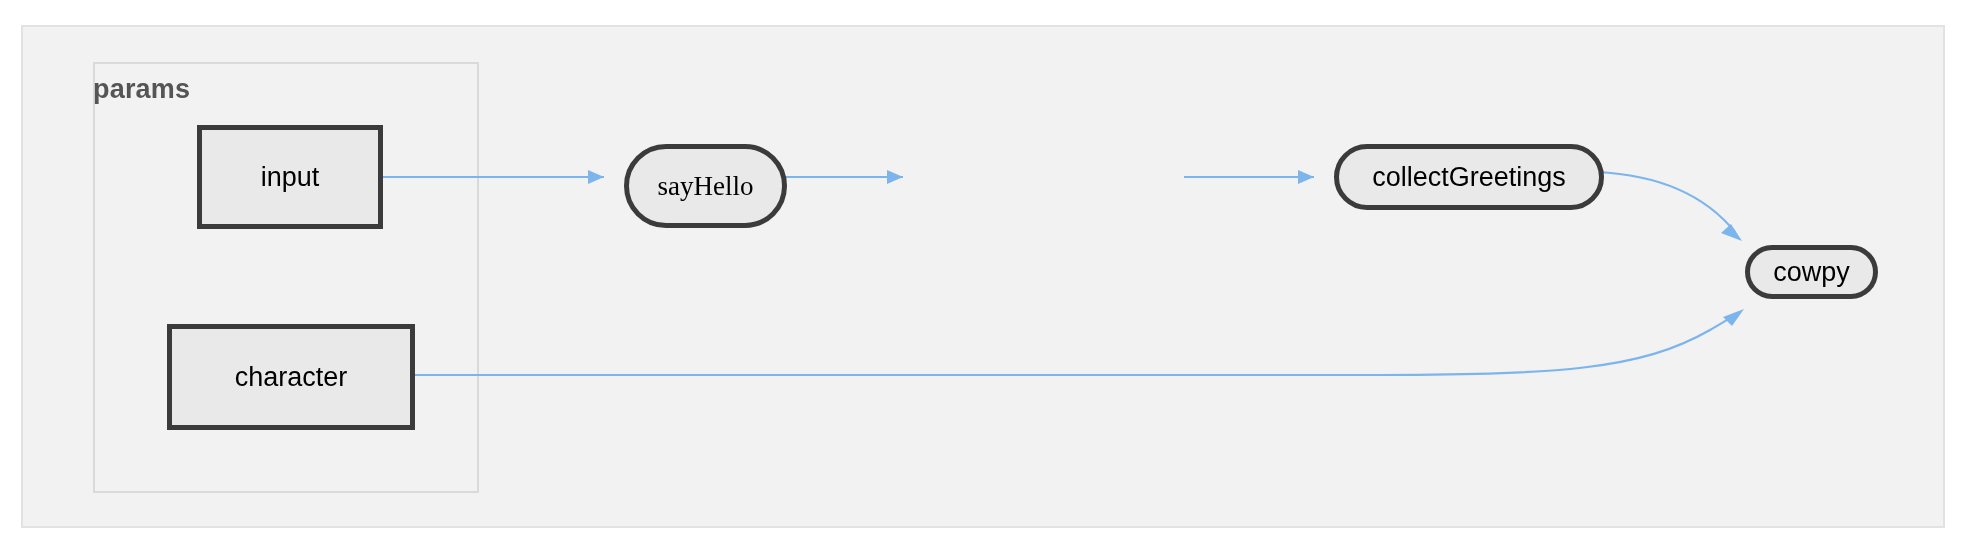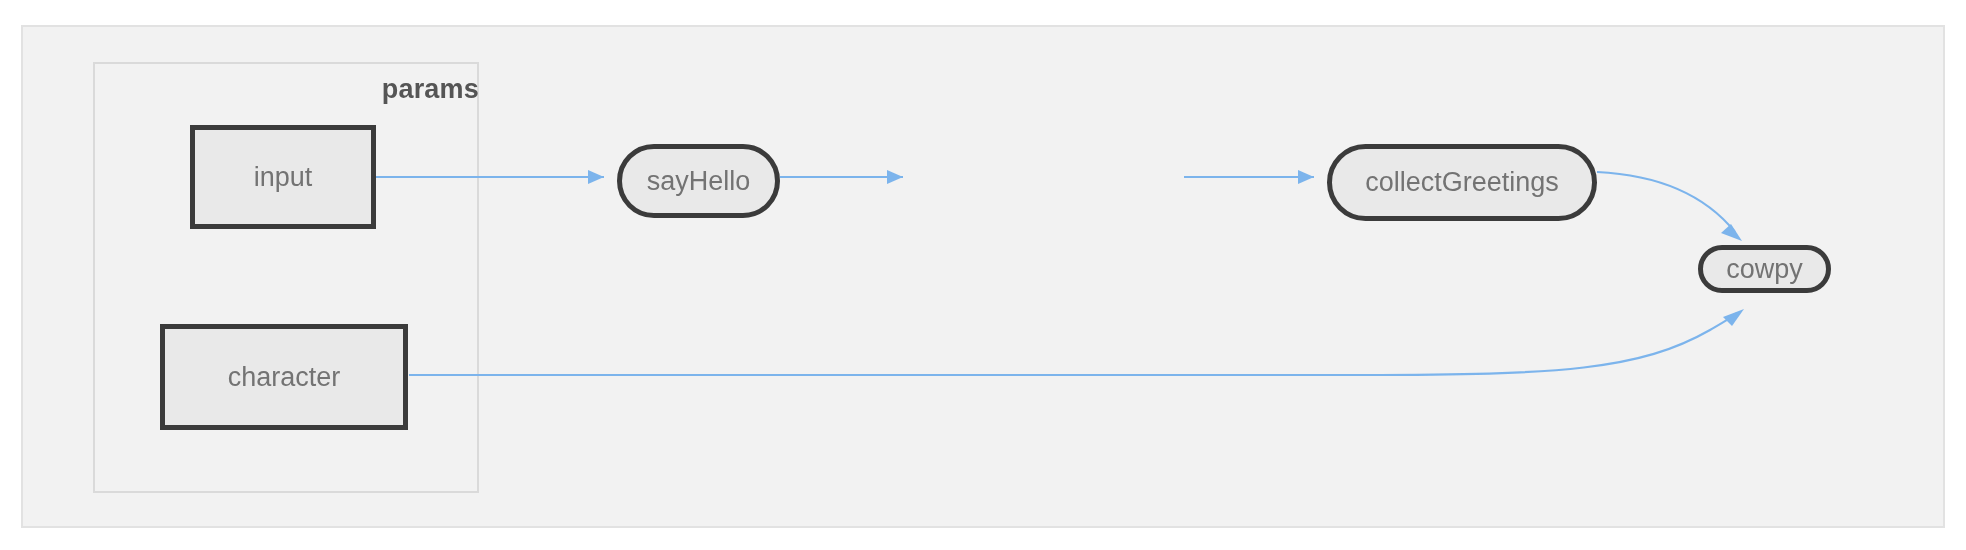--- a/index.html
+++ b/index.html
@@ -36,51 +36,52 @@
     height: 431px;
     background: #f2f2f2;
     border: 2px solid #dadada;
     box-sizing: border-box;
   }
   .subgraph-title {
     position: absolute;
     left: 93px;
     top: 74px;
     width: 386px;
-    text-align: right;
+    text-align: left;
     font-size: 27px;
     font-weight: bold;
     color: #555555;
     letter-spacing: 0.2px;
     white-space: nowrap;
   }
 
   
   .node {
     position: absolute;
     box-sizing: border-box;
     background: #e9e9e9;
     border: 5px solid #3b3b3b;
     display: flex;
     align-items: center;
     justify-content: center;
-    color: #737373;
+    color: #000000;
     font-size: 27px;
     line-height: 1;
     white-space: nowrap;
+    margin-left: 7px;
   }
   .node.rect { border-radius: 0; }
   .node.stadium { border-radius: 100px; }
 
   .n-input       { left: 190px;  top: 125px; width: 186px; height: 104px; }
   .n-character   { left: 160px;  top: 324px; width: 248px; height: 106px; text-align: center; }
-  .n-sayhello    { left: 617px;  top: 144px; width: 163px; height: 74px;  }
+  .n-sayhello    { left: 617px;  top: 144px; width: 163px; height: 84px; font-family: Liberation Serif, serif;  }
   .n-converttoupper { left: 916px; top: 144px; width: 268px; height: 66px; }
-  .n-collectgreetings { left: 1327px; top: 144px; width: 270px; height: 77px; }
-  .n-cowpy       { left: 1698px; top: 245px; width: 133px; height: 48px;  }
+  .n-collectgreetings { left: 1327px; top: 144px; width: 270px; height: 66px; }
+  .n-cowpy       { left: 1738px; top: 245px; width: 133px; height: 54px;  }
 
   
   .edges {
     position: absolute;
     left: 0;
     top: 0;
     width: 1966px;
     height: 550px;
     pointer-events: none;
   }

